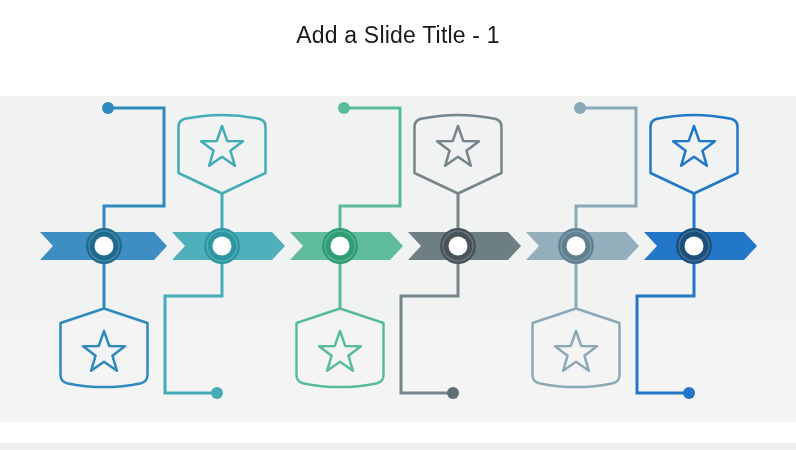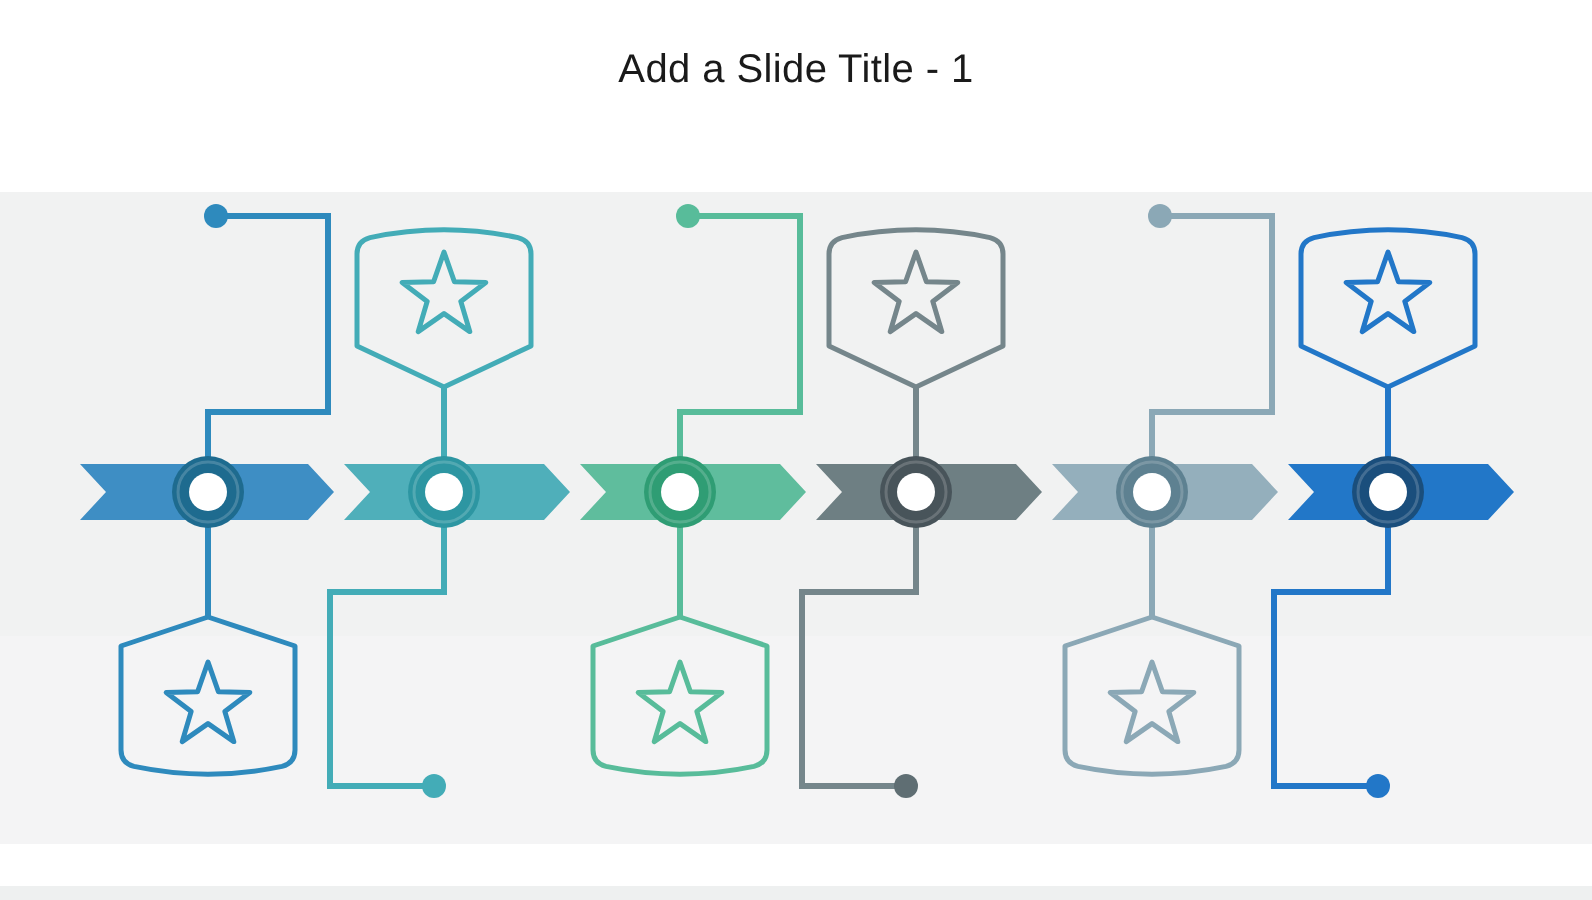--- a/index.html
+++ b/index.html
@@ -6,21 +6,21 @@
   .slide {
     position:relative; width:796px; height:450px; overflow:hidden;
     background:#ffffff; font-family:"Liberation Sans", sans-serif;
   }
   .bg-band { position:absolute; left:0; width:796px; }
   .bg-band.upper { top:96px; height:222px; }
   .bg-band.lower { top:318px; height:104px; }
   .bg-band.footer { top:443px; height:7px; background:#eef0f0; }
   .slide-title {
     position:absolute; top:20px; left:0; width:796px; height:32px;
-    text-align:center; font-size:20px; line-height:30px; font-weight:400;
+    text-align:center; font-size:23px; line-height:30px; font-weight:400;
     letter-spacing:0.2px;
   }
   .chevron {
     position:absolute; top:232px; height:28px;
     clip-path: polygon(0 0, calc(100% - 13px) 0, 100% 50%, calc(100% - 13px) 100%, 0 100%, 13px 50%);
   }
   svg.diagram { position:absolute; left:0; top:0; }
 </style>
 </head>
 <body>

